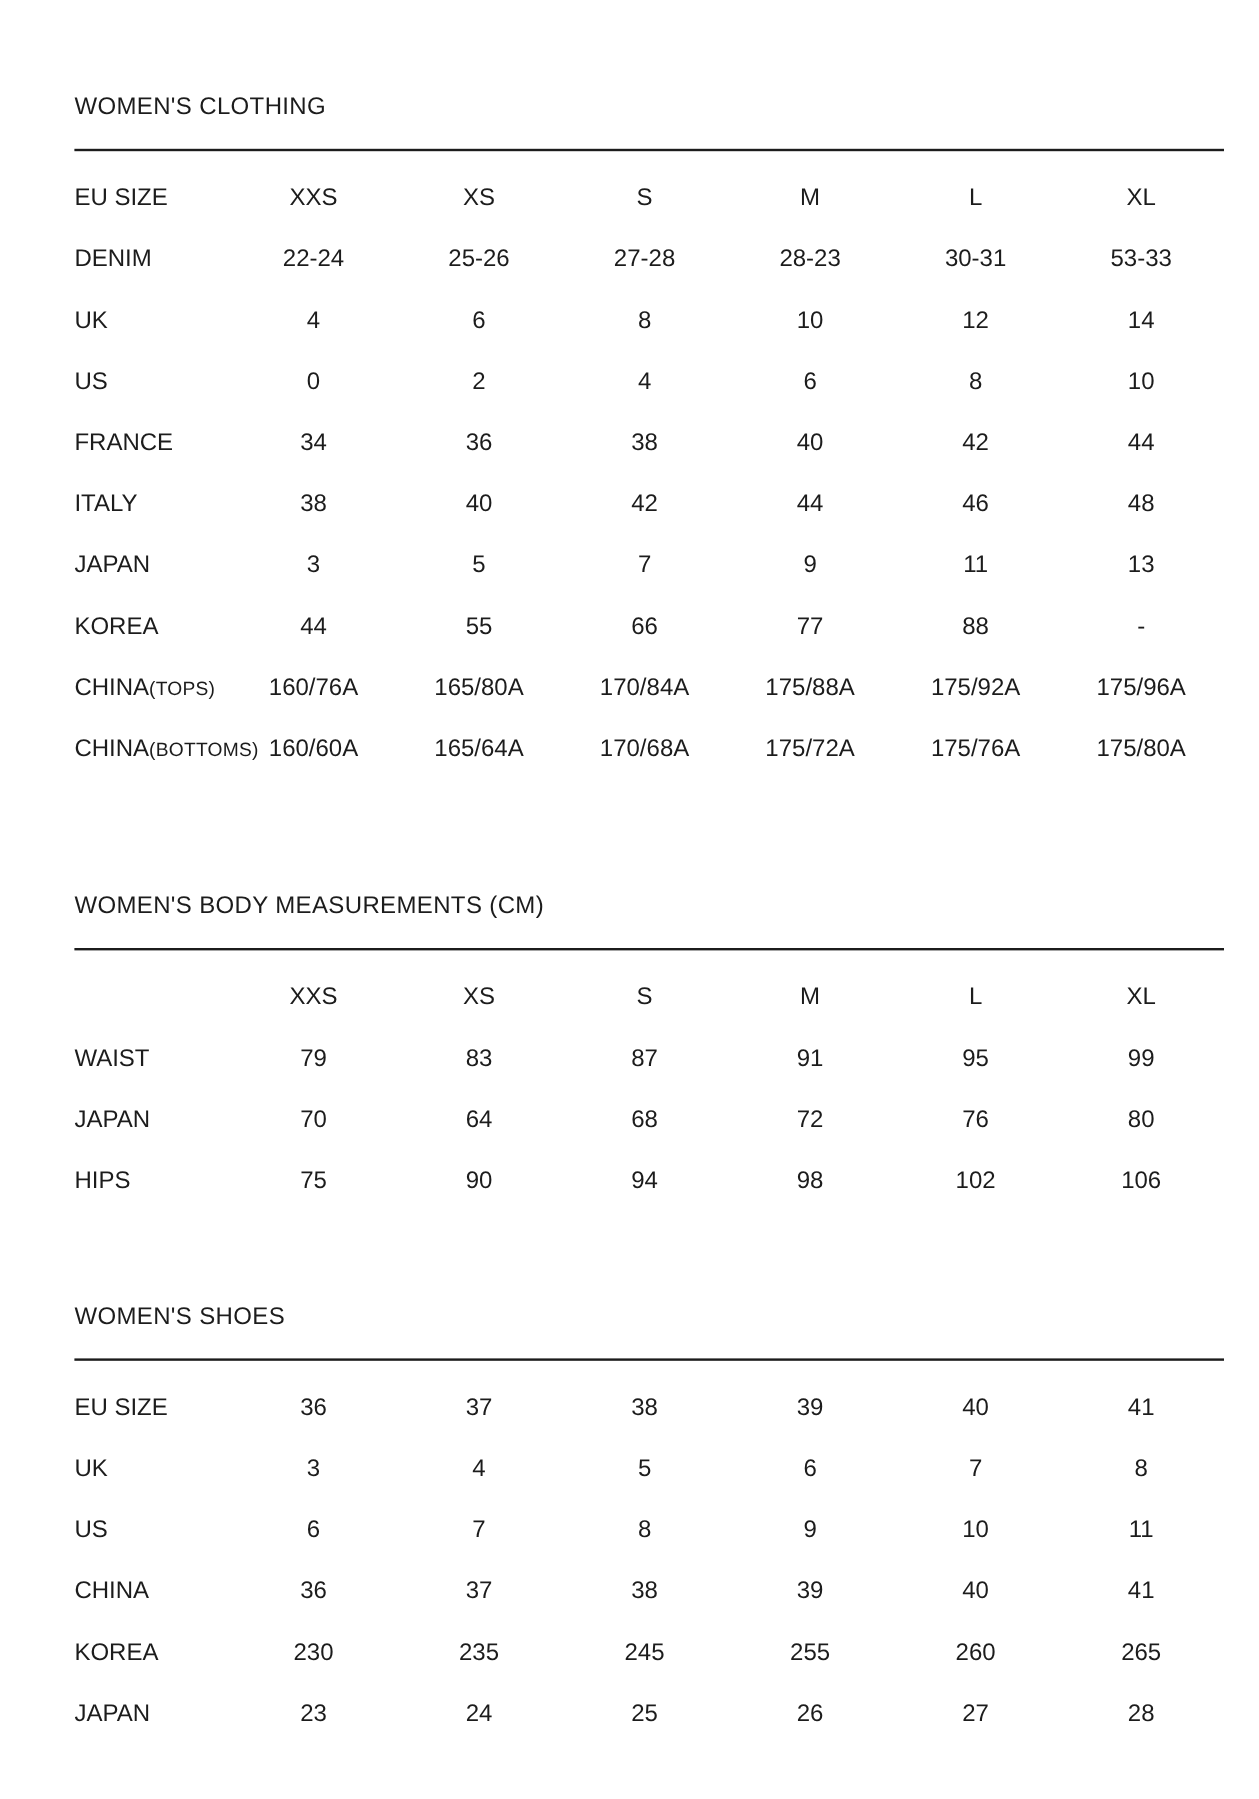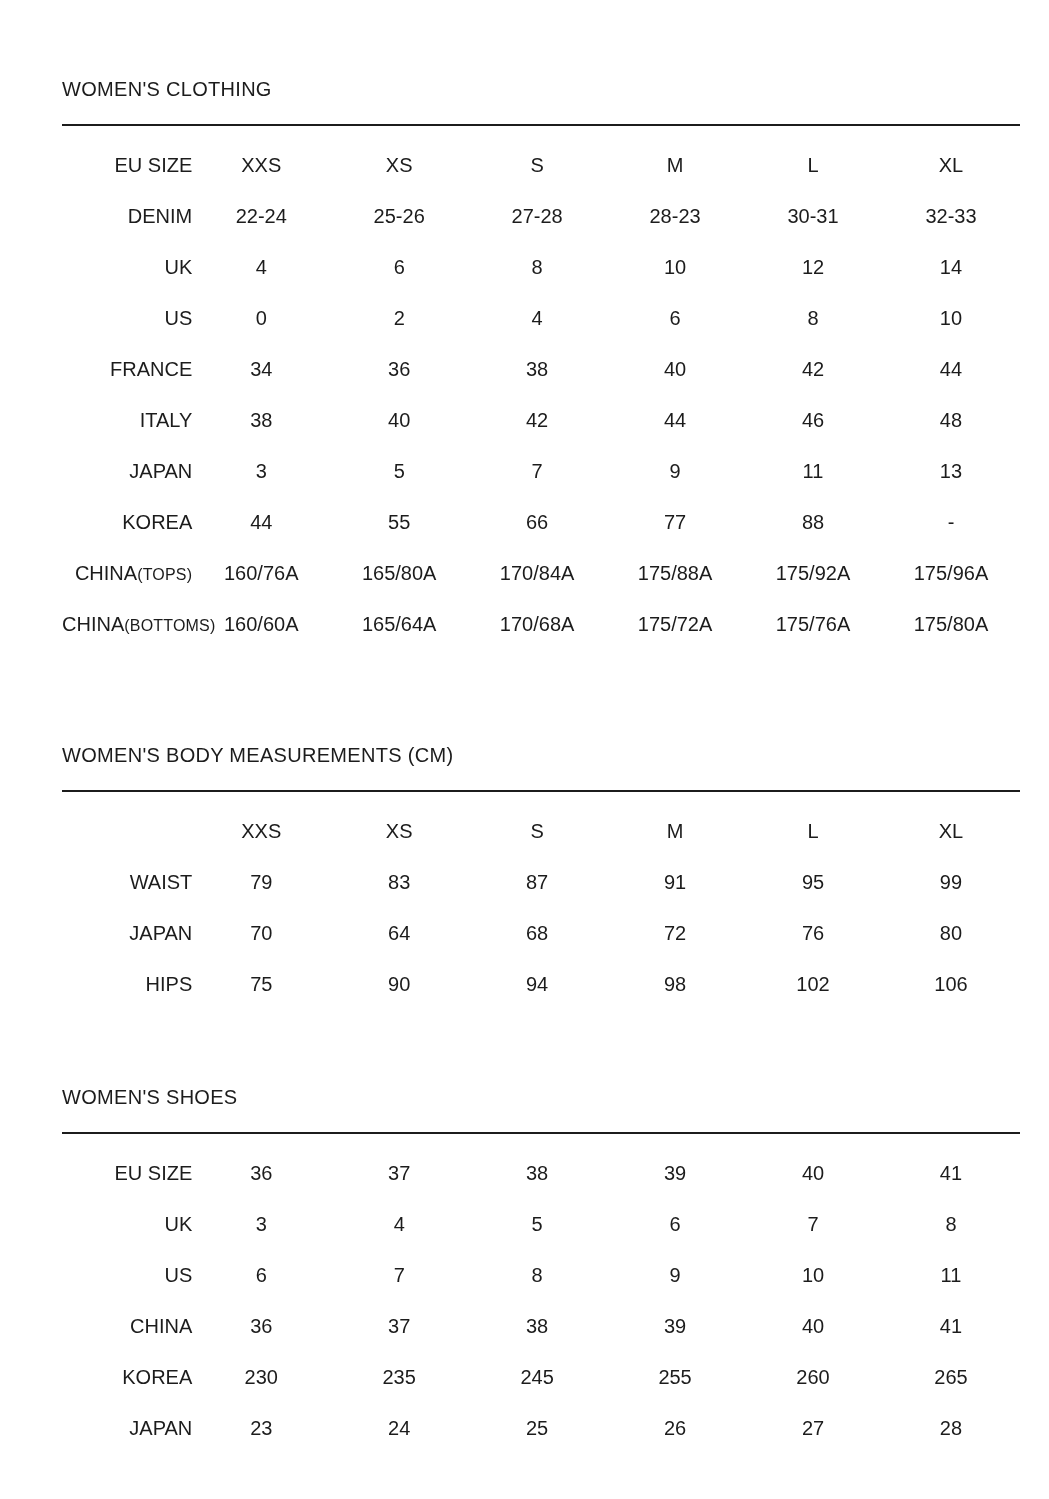--- a/index.html
+++ b/index.html
@@ -38,21 +38,21 @@
     table-layout: fixed;
     margin-top: 14px;
   }
   table.size-table td {
     height: 51px;
     font-size: 20px;
     color: #1c1c1c;
     vertical-align: middle;
     white-space: nowrap;
   }
-  td.label-cell { text-align: right; }
+  td.label-cell { text-align: left; }
   td.value-cell { text-align: center; }
   .label-note {
     font-size: 16px;
     letter-spacing: 0.2px;
   }
   #section-clothing { margin-top: 0; }
   #section-body { margin-top: 94px; }
   #section-shoes { margin-top: 76px; }
 </style>
 </head>
@@ -83,21 +83,21 @@
             <td class="value-cell">L</td>
             <td class="value-cell">XL</td>
           </tr>
           <tr>
             <td class="label-cell"><span>DENIM</span></td>
             <td class="value-cell">22-24</td>
             <td class="value-cell">25-26</td>
             <td class="value-cell">27-28</td>
             <td class="value-cell">28-23</td>
             <td class="value-cell">30-31</td>
-            <td class="value-cell">32-33</td>
+            <td class="value-cell">53-33</td>
           </tr>
           <tr>
             <td class="label-cell"><span>UK</span></td>
             <td class="value-cell">4</td>
             <td class="value-cell">6</td>
             <td class="value-cell">8</td>
             <td class="value-cell">10</td>
             <td class="value-cell">12</td>
             <td class="value-cell">14</td>
           </tr>

